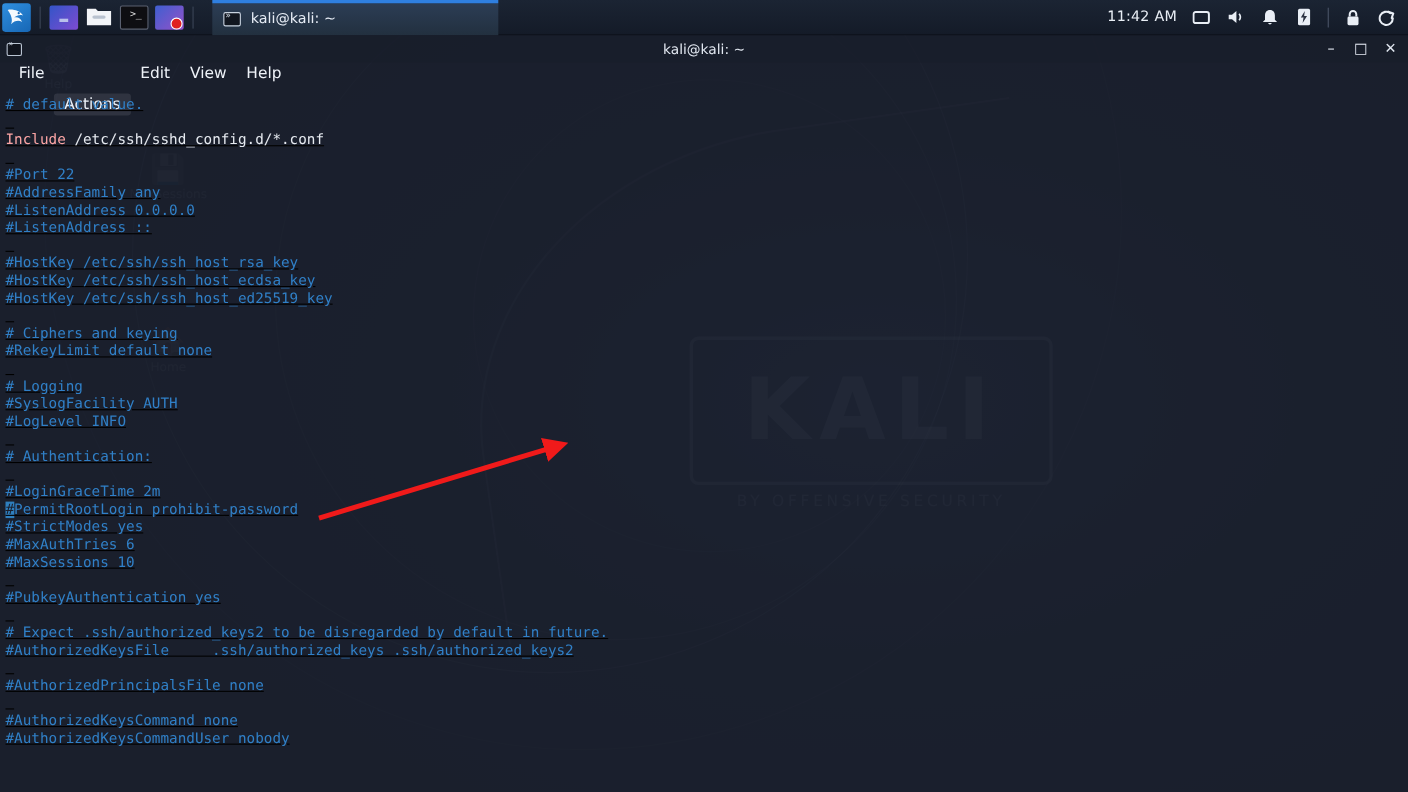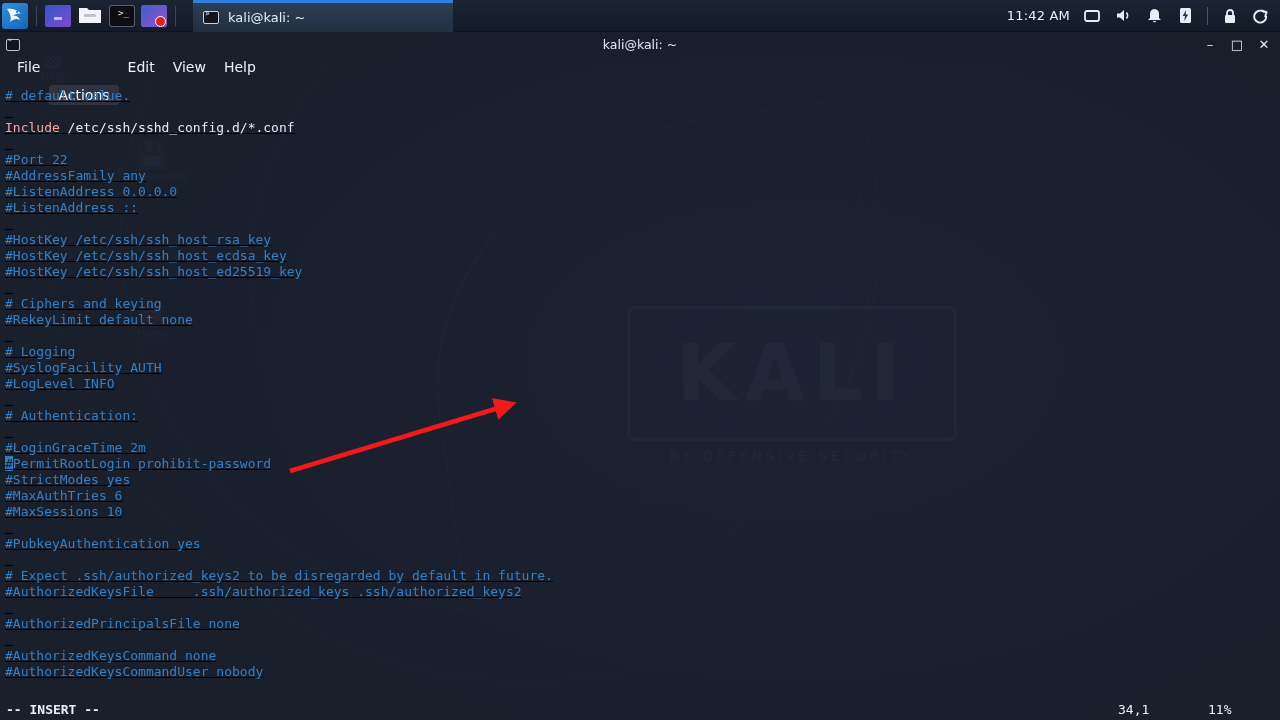--- a/index.html
+++ b/index.html
@@ -229,25 +229,20 @@
   <div class="menubar">
     <span class="mi">File</span>
     <span class="mi hovered">Actions</span>
     <span class="mi">Edit</span>
     <span class="mi">View</span>
     <span class="mi">Help</span>
   </div>
 
   <div id="textarea"><div class="tline"><span class="cmt"># default value.</span></div><div class="tline">&nbsp;</div><div class="tline"><span class="kw">Include</span><span class="val"> /etc/ssh/sshd_config.d/*.conf</span></div><div class="tline">&nbsp;</div><div class="tline"><span class="cmt">#Port 22</span></div><div class="tline"><span class="cmt">#AddressFamily any</span></div><div class="tline"><span class="cmt">#ListenAddress 0.0.0.0</span></div><div class="tline"><span class="cmt">#ListenAddress ::</span></div><div class="tline">&nbsp;</div><div class="tline"><span class="cmt">#HostKey /etc/ssh/ssh_host_rsa_key</span></div><div class="tline"><span class="cmt">#HostKey /etc/ssh/ssh_host_ecdsa_key</span></div><div class="tline"><span class="cmt">#HostKey /etc/ssh/ssh_host_ed25519_key</span></div><div class="tline">&nbsp;</div><div class="tline"><span class="cmt"># Ciphers and keying</span></div><div class="tline"><span class="cmt">#RekeyLimit default none</span></div><div class="tline">&nbsp;</div><div class="tline"><span class="cmt"># Logging</span></div><div class="tline"><span class="cmt">#SyslogFacility AUTH</span></div><div class="tline"><span class="cmt">#LogLevel INFO</span></div><div class="tline">&nbsp;</div><div class="tline"><span class="cmt"># Authentication:</span></div><div class="tline">&nbsp;</div><div class="tline"><span class="cmt">#LoginGraceTime 2m</span></div><div class="tline"><span class="cursor-blk">#</span><span class="cmt">PermitRootLogin prohibit-password</span></div><div class="tline"><span class="cmt">#StrictModes yes</span></div><div class="tline"><span class="cmt">#MaxAuthTries 6</span></div><div class="tline"><span class="cmt">#MaxSessions 10</span></div><div class="tline">&nbsp;</div><div class="tline"><span class="cmt">#PubkeyAuthentication yes</span></div><div class="tline">&nbsp;</div><div class="tline"><span class="cmt"># Expect .ssh/authorized_keys2 to be disregarded by default in future.</span></div><div class="tline"><span class="cmt">#AuthorizedKeysFile     .ssh/authorized_keys .ssh/authorized_keys2</span></div><div class="tline">&nbsp;</div><div class="tline"><span class="cmt">#AuthorizedPrincipalsFile none</span></div><div class="tline">&nbsp;</div><div class="tline"><span class="cmt">#AuthorizedKeysCommand none</span></div><div class="tline"><span class="cmt">#AuthorizedKeysCommandUser nobody</span></div></div>
 
-  <div id="statusline">
-    <span class="ins">-- INSERT --</span>
-    <span class="pos">34,1</span>
-    <span class="pct">11%</span>
-  </div>
 </div>
 
 <div id="taskbar">
   <div class="tb-left">
     <div class="kali-dragon">
       <svg width="22" height="22" viewBox="0 0 22 22">
         <path d="M3 4 C8 3, 14 5, 17 9 C14 8, 11 9, 9 11 C12 10, 15 12, 16 15 C13 13, 9 14, 6 17 C8 13, 6 8, 3 4 Z" fill="#ffffff" opacity="0.95"></path>
         <circle cx="13" cy="7" r="1" fill="#1767b5"></circle>
       </svg>
     </div>

